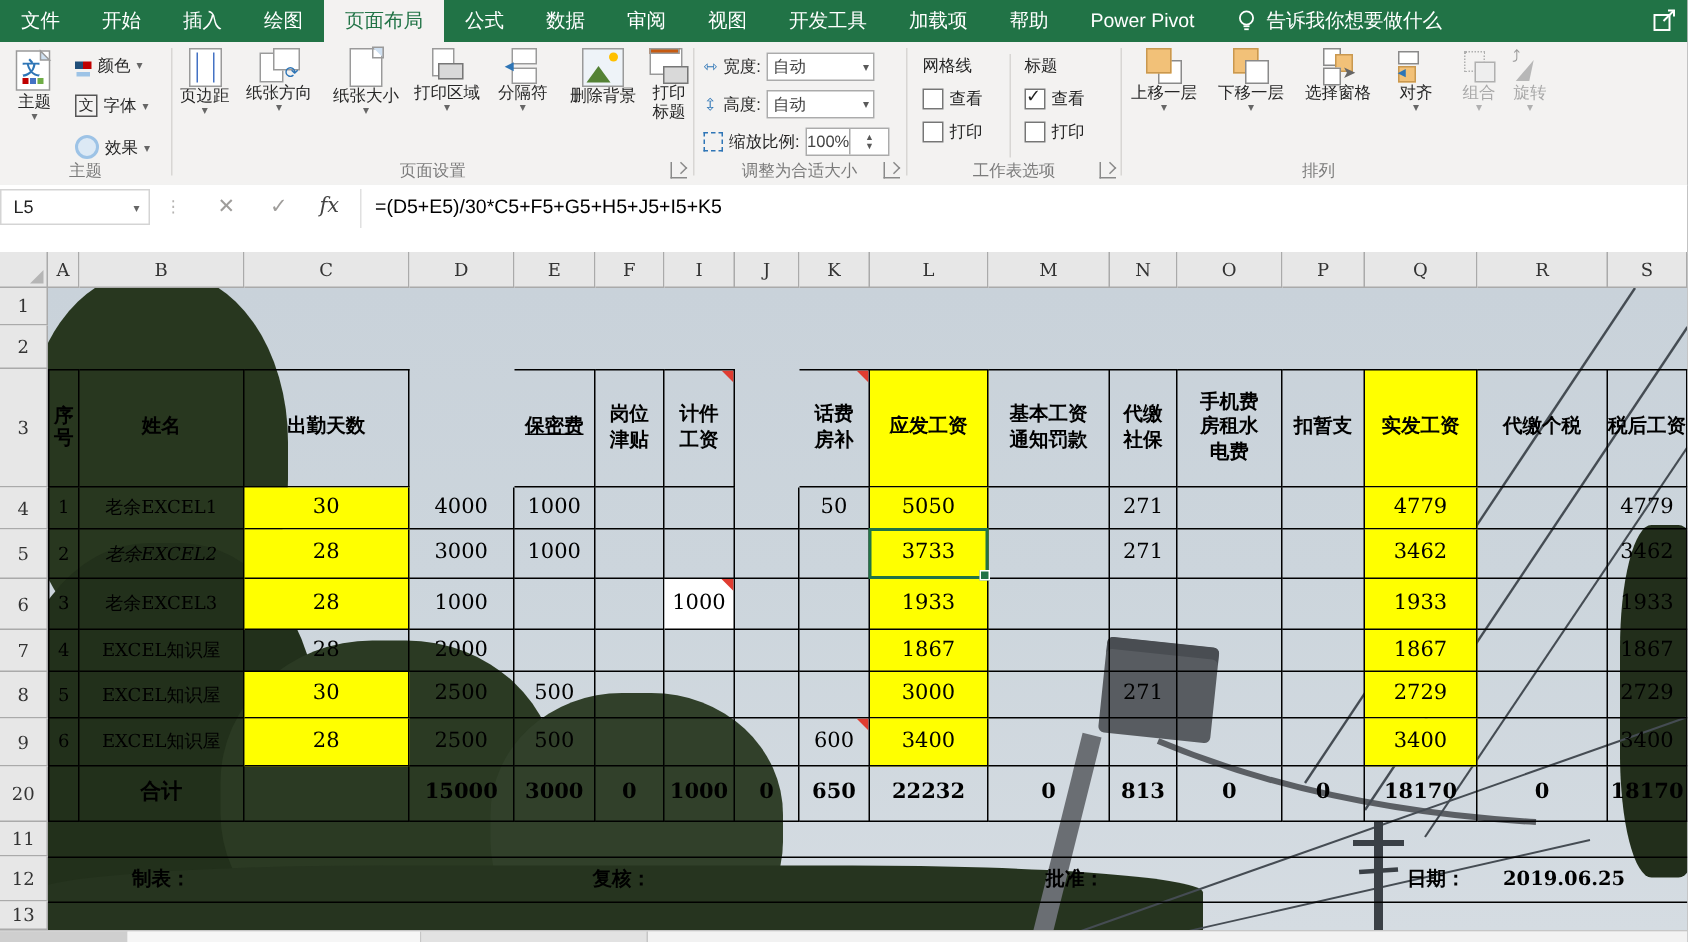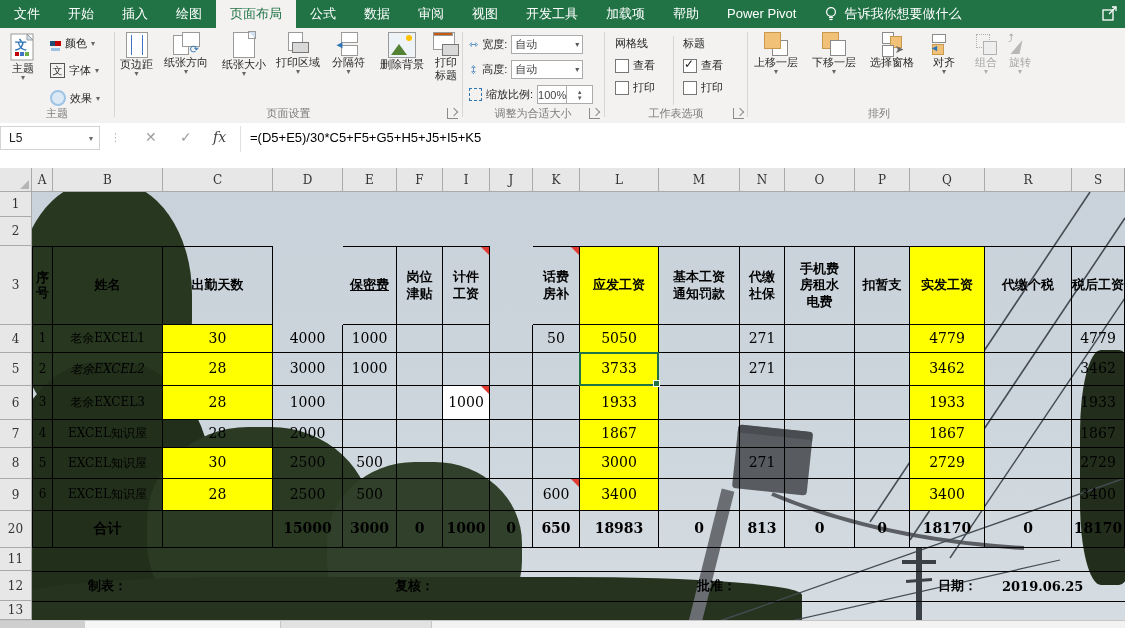--- a/index.html
+++ b/index.html
@@ -672,21 +672,21 @@
       <div class="cell bold" style="left: 443px; top: 343px; width: 47px; height: 37px;">
         <div class="ctext">1000</div>
       </div>
       <div class="cell bold" style="left: 490px; top: 343px; width: 43px; height: 37px;">
         <div class="ctext">0</div>
       </div>
       <div class="cell bold" style="left: 533px; top: 343px; width: 47px; height: 37px;">
         <div class="ctext">650</div>
       </div>
       <div class="cell bold" style="left: 580px; top: 343px; width: 79px; height: 37px;">
-        <div class="ctext">18983</div>
+        <div class="ctext">22232</div>
       </div>
       <div class="cell bold" style="left: 659px; top: 343px; width: 81px; height: 37px;">
         <div class="ctext">0</div>
       </div>
       <div class="cell bold" style="left: 740px; top: 343px; width: 45px; height: 37px;">
         <div class="ctext">813</div>
       </div>
       <div class="cell bold" style="left: 785px; top: 343px; width: 70px; height: 37px;">
         <div class="ctext">0</div>
       </div>

